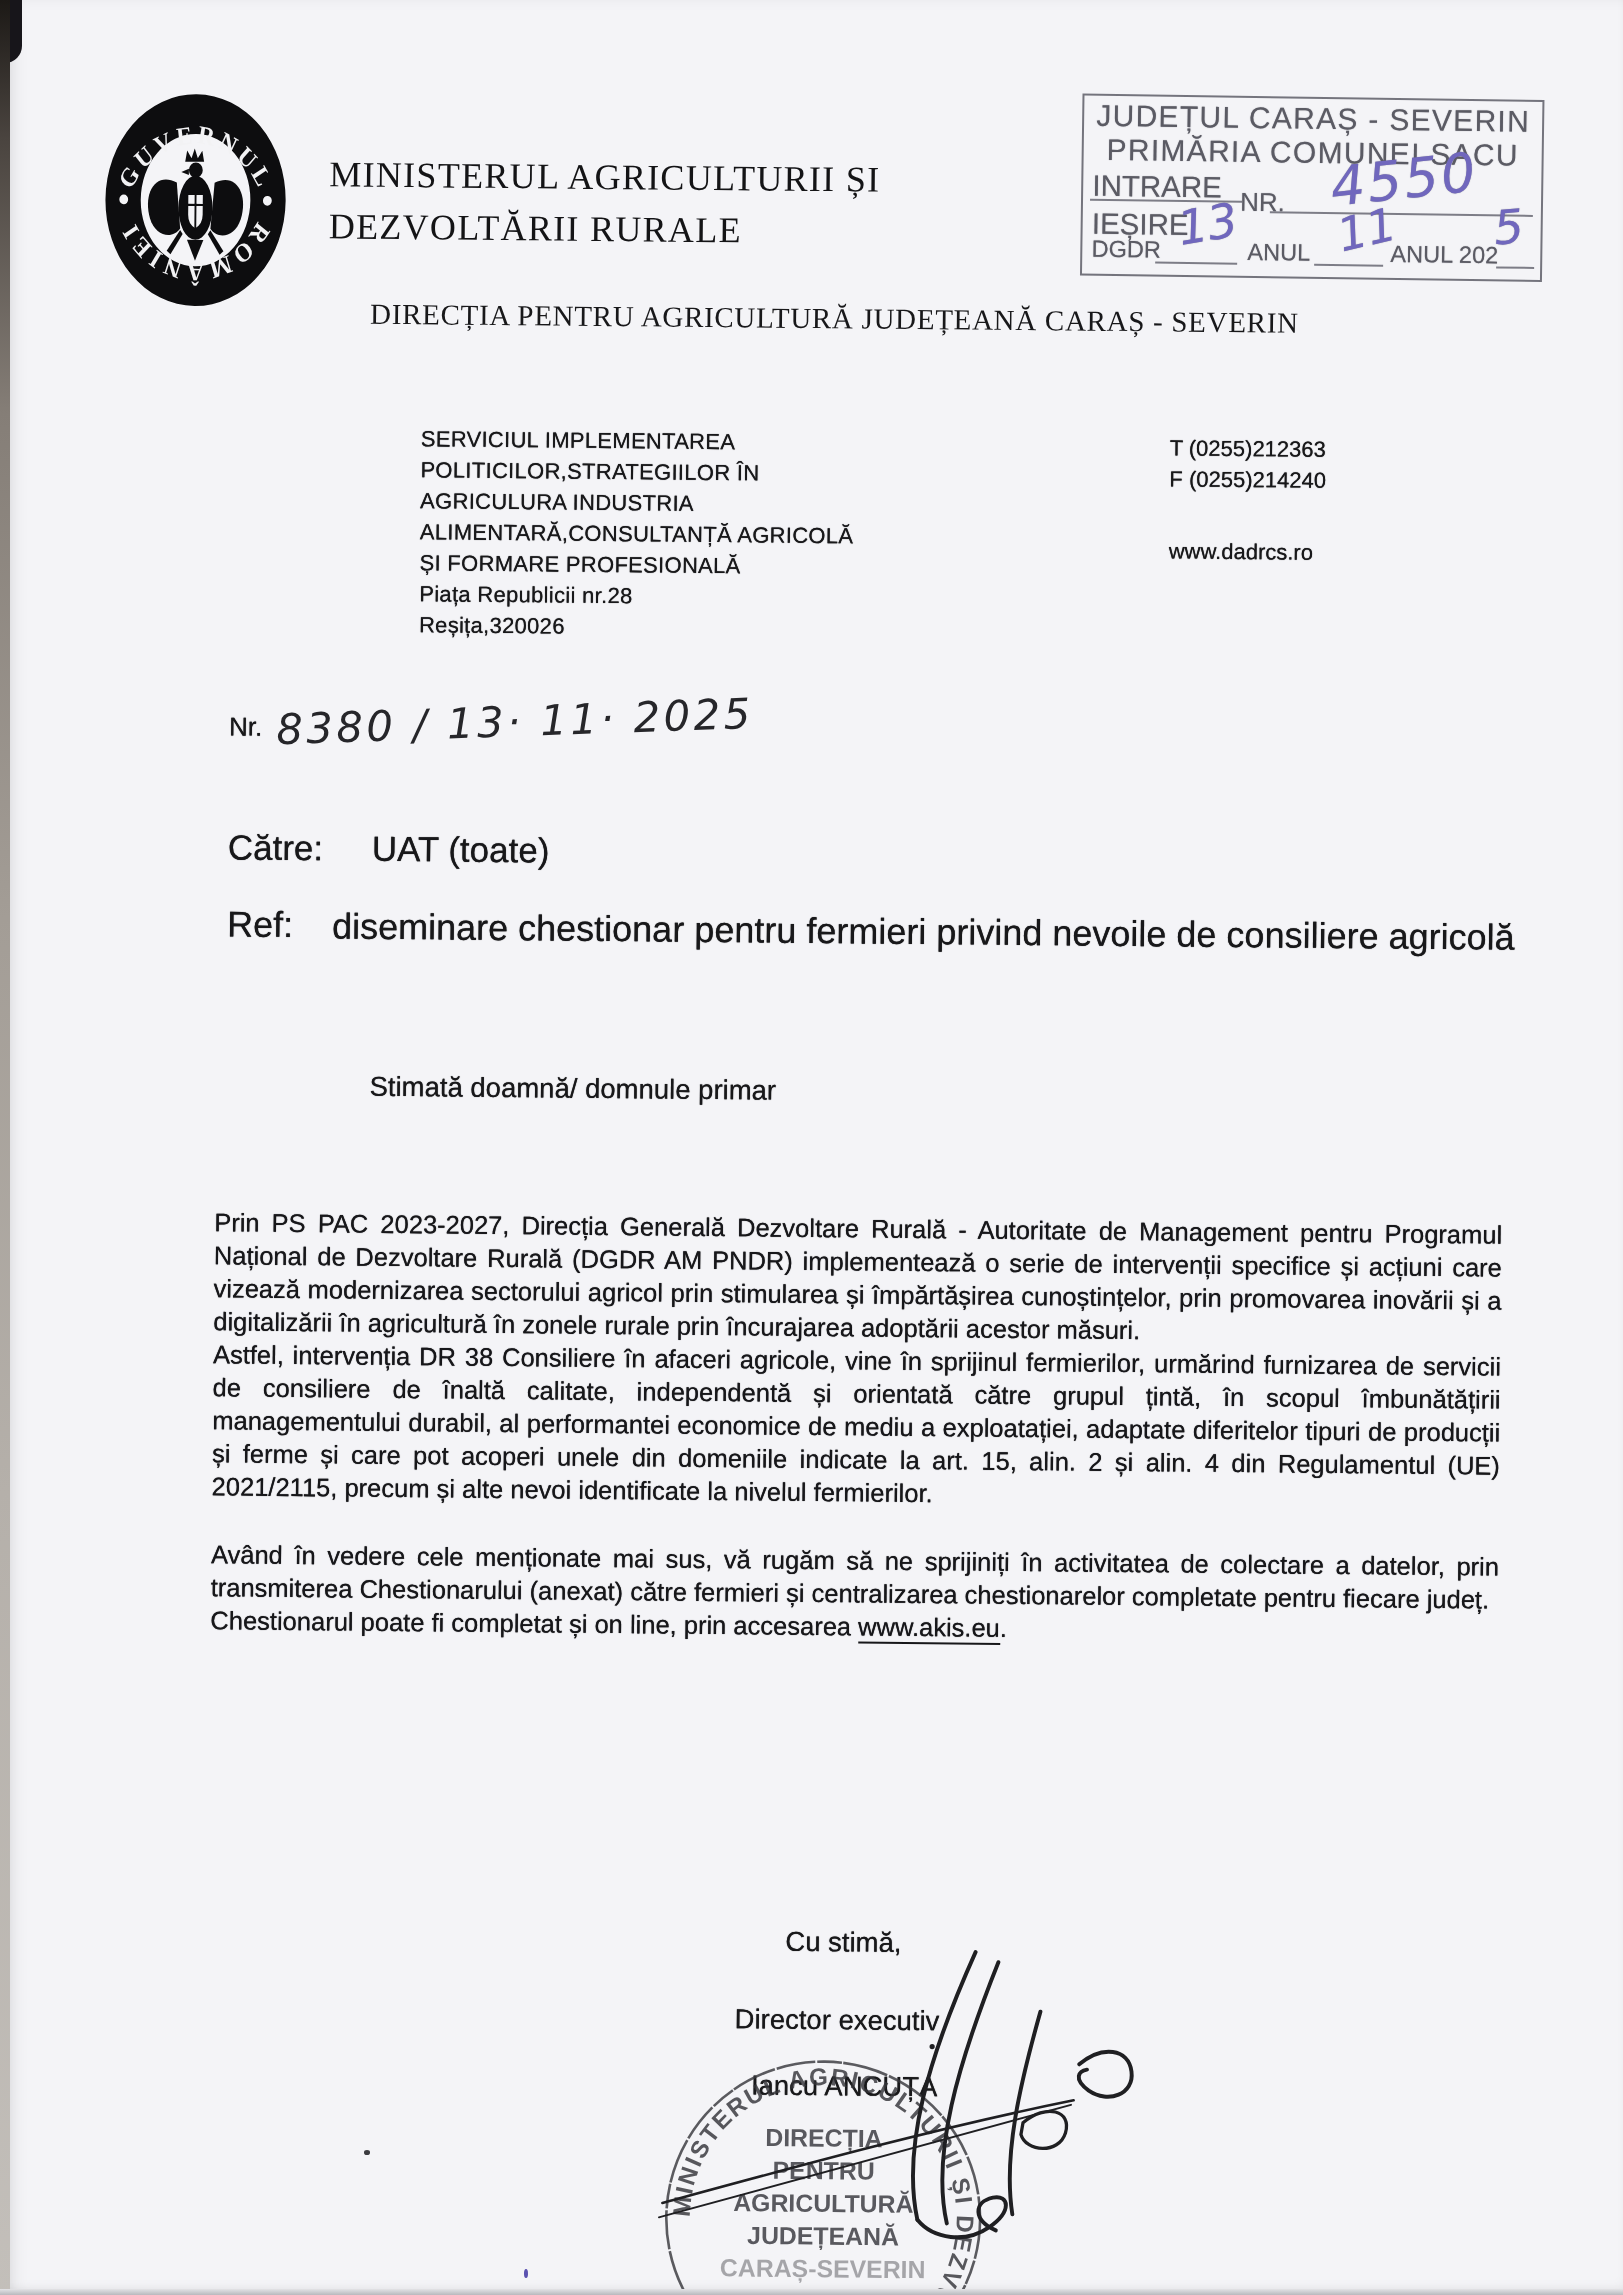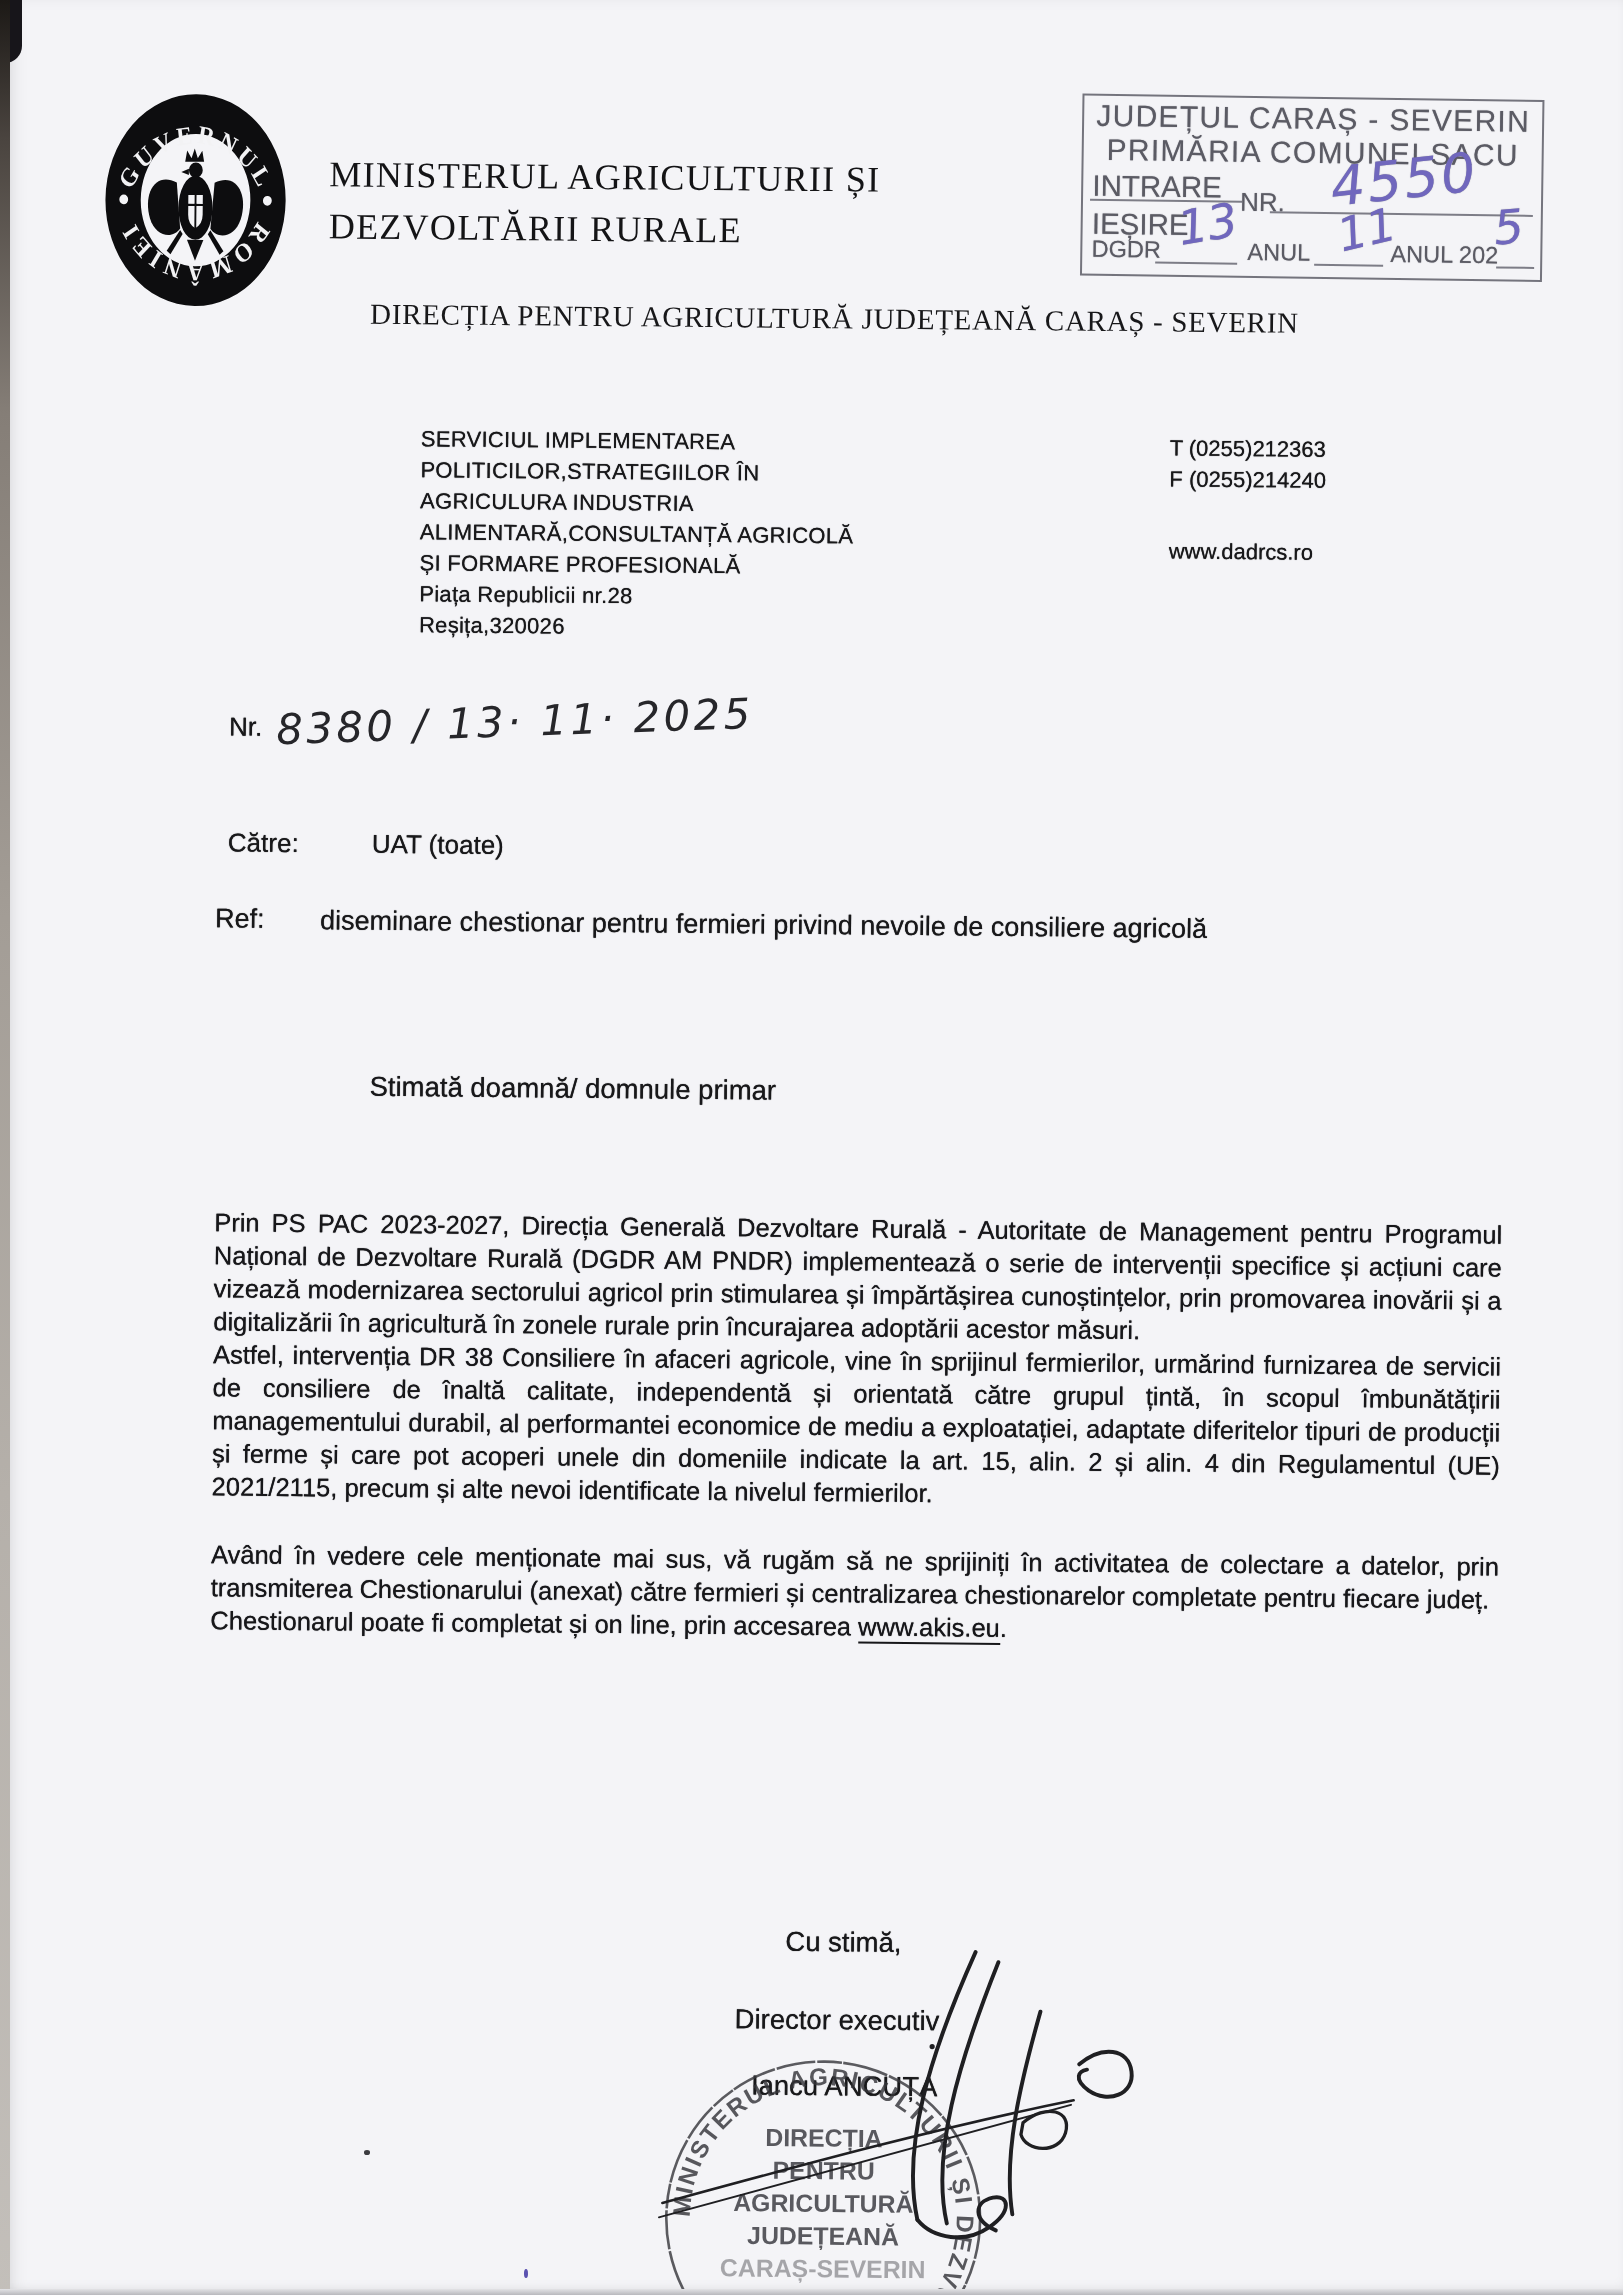--- a/index.html
+++ b/index.html
@@ -60,23 +60,23 @@
 
   .dept { left:425px; top:427px; font-size:22px; line-height:31px; letter-spacing:0.3px; }
   .contact { left:1174px; top:429px; font-size:22px; line-height:31px; }
   .contact .site { margin-top:41px; }
 
   .regnr { left:236px; top:717px; }
   .regnr .lbl { font-size:26px; }
   .regnr .val { position:absolute; left:47px; top:-17px; font-size:42px; letter-spacing:3.3px;
                 color:#26262a; transform:rotate(-2.5deg); }
 
-  .catre { left:236px; top:833px; font-size:26px; }
+  .catre { left:236px; top:833px; font-size:35px; }
   .catre .val { position:absolute; left:144px; top:0; white-space:nowrap; }
-  .refline { left:224px; top:909px; font-size:27px; }
+  .refline { left:236px; top:909px; font-size:36px; }
   .refline .val { position:absolute; left:105px; top:1.3px; white-space:nowrap; }
 
   .salutation { left:380px; top:1075px; font-size:27.5px; }
 
   .bodytext { left:226px; top:1212px; width:1288px; font-size:25.5px; line-height:33px;
     text-align:justify; color:#17171a; }
   .bodytext p { margin:0; }
   .bodytext p.gap { margin-top:35px; }
   .bodytext .link { border-bottom:2px solid #17171a; padding-bottom:0.7px; }
 

